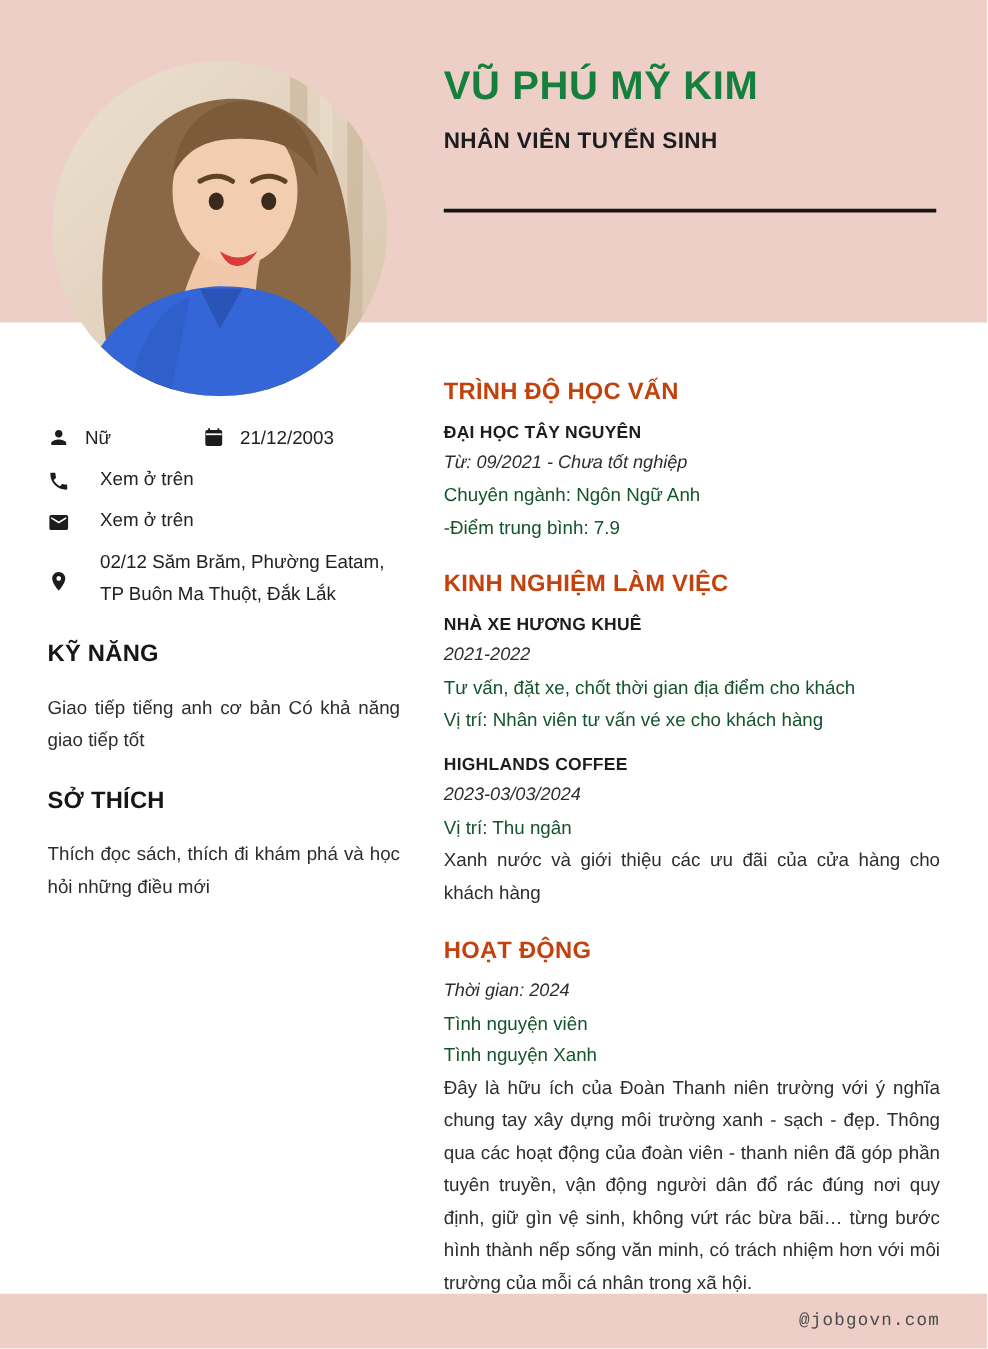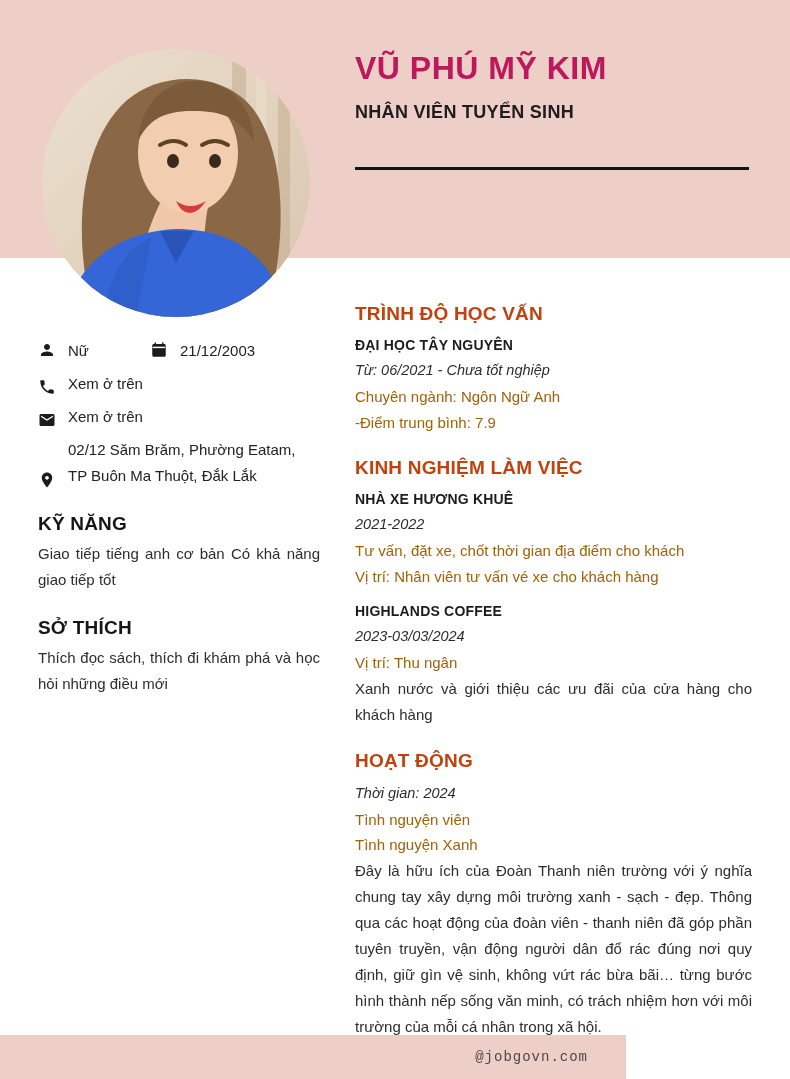--- a/index.html
+++ b/index.html
@@ -4,55 +4,55 @@
 <style>
   * { margin:0; padding:0; box-sizing:border-box; }
   html,body { background:#ffffff; }
   body { font-family:"Liberation Sans","DejaVu Sans",sans-serif; color:#2b2b2b; }
   .page {
     position:relative; width:790px; height:1079px; background:#ffffff;
     overflow:hidden; margin:0 auto;
   }
   
   .band-top { position:absolute; left:0; top:0; width:790px; height:258px; background:#eecfc7; }
-  .band-bottom { position:absolute; left:0; top:1035px; width:626px; height:44px; background:#eecfc7;
+  .band-bottom { position:absolute; left:0; top:1035px; width:790px; height:44px; background:#eecfc7;
     display:flex; align-items:center; justify-content:flex-end; padding-right:38px; }
   .watermark { font-family:"Liberation Mono","DejaVu Sans Mono",monospace; font-size:14px; color:#4a4a4a; letter-spacing:1px; }
 
   
   .photo { position:absolute; left:42px; top:49px; width:268px; height:268px; border-radius:50%;
     overflow:hidden; background:#e6d8c6; }
   .photo svg { display:block; }
 
   
   .header-text { position:absolute; left:355px; top:50px; width:396px; }
-  .cv-name { font-size:32px; font-weight:700; color:#be185d; letter-spacing:0.5px; line-height:36px; }
+  .cv-name { font-size:32px; font-weight:700; color:#15803d; letter-spacing:0.5px; line-height:36px; }
   .cv-title { margin-top:16px; font-size:18px; font-weight:700; color:#1d1d1f; letter-spacing:0.3px; }
   .header-rule { margin-top:44px; width:394px; height:3px; background:#141414; }
 
   
   .left-col { position:absolute; left:38px; top:338px; width:282px; }
-  .info-row { display:flex; align-items:flex-end; margin-bottom:8px; min-height:24px; }
+  .info-row { display:flex; align-items:center; margin-bottom:8px; min-height:24px;gap:12px; }
   .info-row .icon { width:18px; height:18px; margin-top:3px; flex:0 0 18px; color:#1c1c1c; }
   .info-row .icon svg { width:100%; height:100%; display:block; }
   .info-label { font-size:15px; color:#222; padding-left:12px; line-height:25px; }
   .row-split { display:flex; }
   .row-split .pair { display:flex; align-items:flex-start; }
   .pair.first { width:112px; }
   .address-label { line-height:26px; width:252px; }
   .side-heading { font-size:19px; font-weight:700; color:#161616; margin-top:23px; line-height:24px; letter-spacing:0.2px; }
-  .side-text { margin-top:5px; font-size:15px; line-height:26px; color:#2d2d2d; text-align:justify; }
+  .side-text { margin-top:18px; font-size:15px; line-height:26px; color:#2d2d2d; text-align:justify; }
 
   
   .right-col { position:absolute; left:355px; top:302px; width:397px; }
   .section { margin-bottom:21px; }
   .section-heading { font-size:19px; font-weight:700; color:#c2410c; line-height:24px; letter-spacing:0.2px; margin-bottom:9px; }
   .entry-org { font-size:14px; font-weight:700; color:#1c1c1c; line-height:20px; margin-top:8px; margin-bottom:4px; letter-spacing:0.2px; }
   .entry-period { font-size:14.5px; font-style:italic; color:#2d2d2d; line-height:23px; margin-bottom:2px; }
-  .entry-line { font-size:15px; color:#a16207; line-height:25.5px; }
+  .entry-line { font-size:15px; color:#14532d; line-height:25.5px; }
   .entry-para { font-size:15px; color:#2d2d2d; line-height:26px; text-align:justify; }
   .job { margin-bottom:12px; }
 </style>
 </head>
 <body>
 
 <div class="page">
 
   <div class="band-top"></div>
 
@@ -144,21 +144,21 @@
     <div class="side-heading">SỞ THÍCH</div>
     <p class="side-text">Thích đọc sách, thích đi khám phá và học hỏi những điều mới</p>
 
   </div>
 
   <div class="right-col">
 
     <div class="section">
       <div class="section-heading">TRÌNH ĐỘ HỌC VẤN</div>
       <div class="entry-org" style="margin-top:0">ĐẠI HỌC TÂY NGUYÊN</div>
-      <div class="entry-period">Từ: 06/2021 -  Chưa tốt nghiệp</div>
+      <div class="entry-period">Từ: 09/2021 -  Chưa tốt nghiệp</div>
       <div class="entry-line">Chuyên ngành: Ngôn Ngữ Anh</div>
       <div class="entry-line">-Điểm trung bình: 7.9</div>
     </div>
 
     <div class="section">
       <div class="section-heading">KINH NGHIỆM LÀM VIỆC</div>
 
       <div class="job">
         <div class="entry-org" style="margin-top:0">NHÀ XE HƯƠNG KHUÊ</div>
         <div class="entry-period">2021-2022</div>

